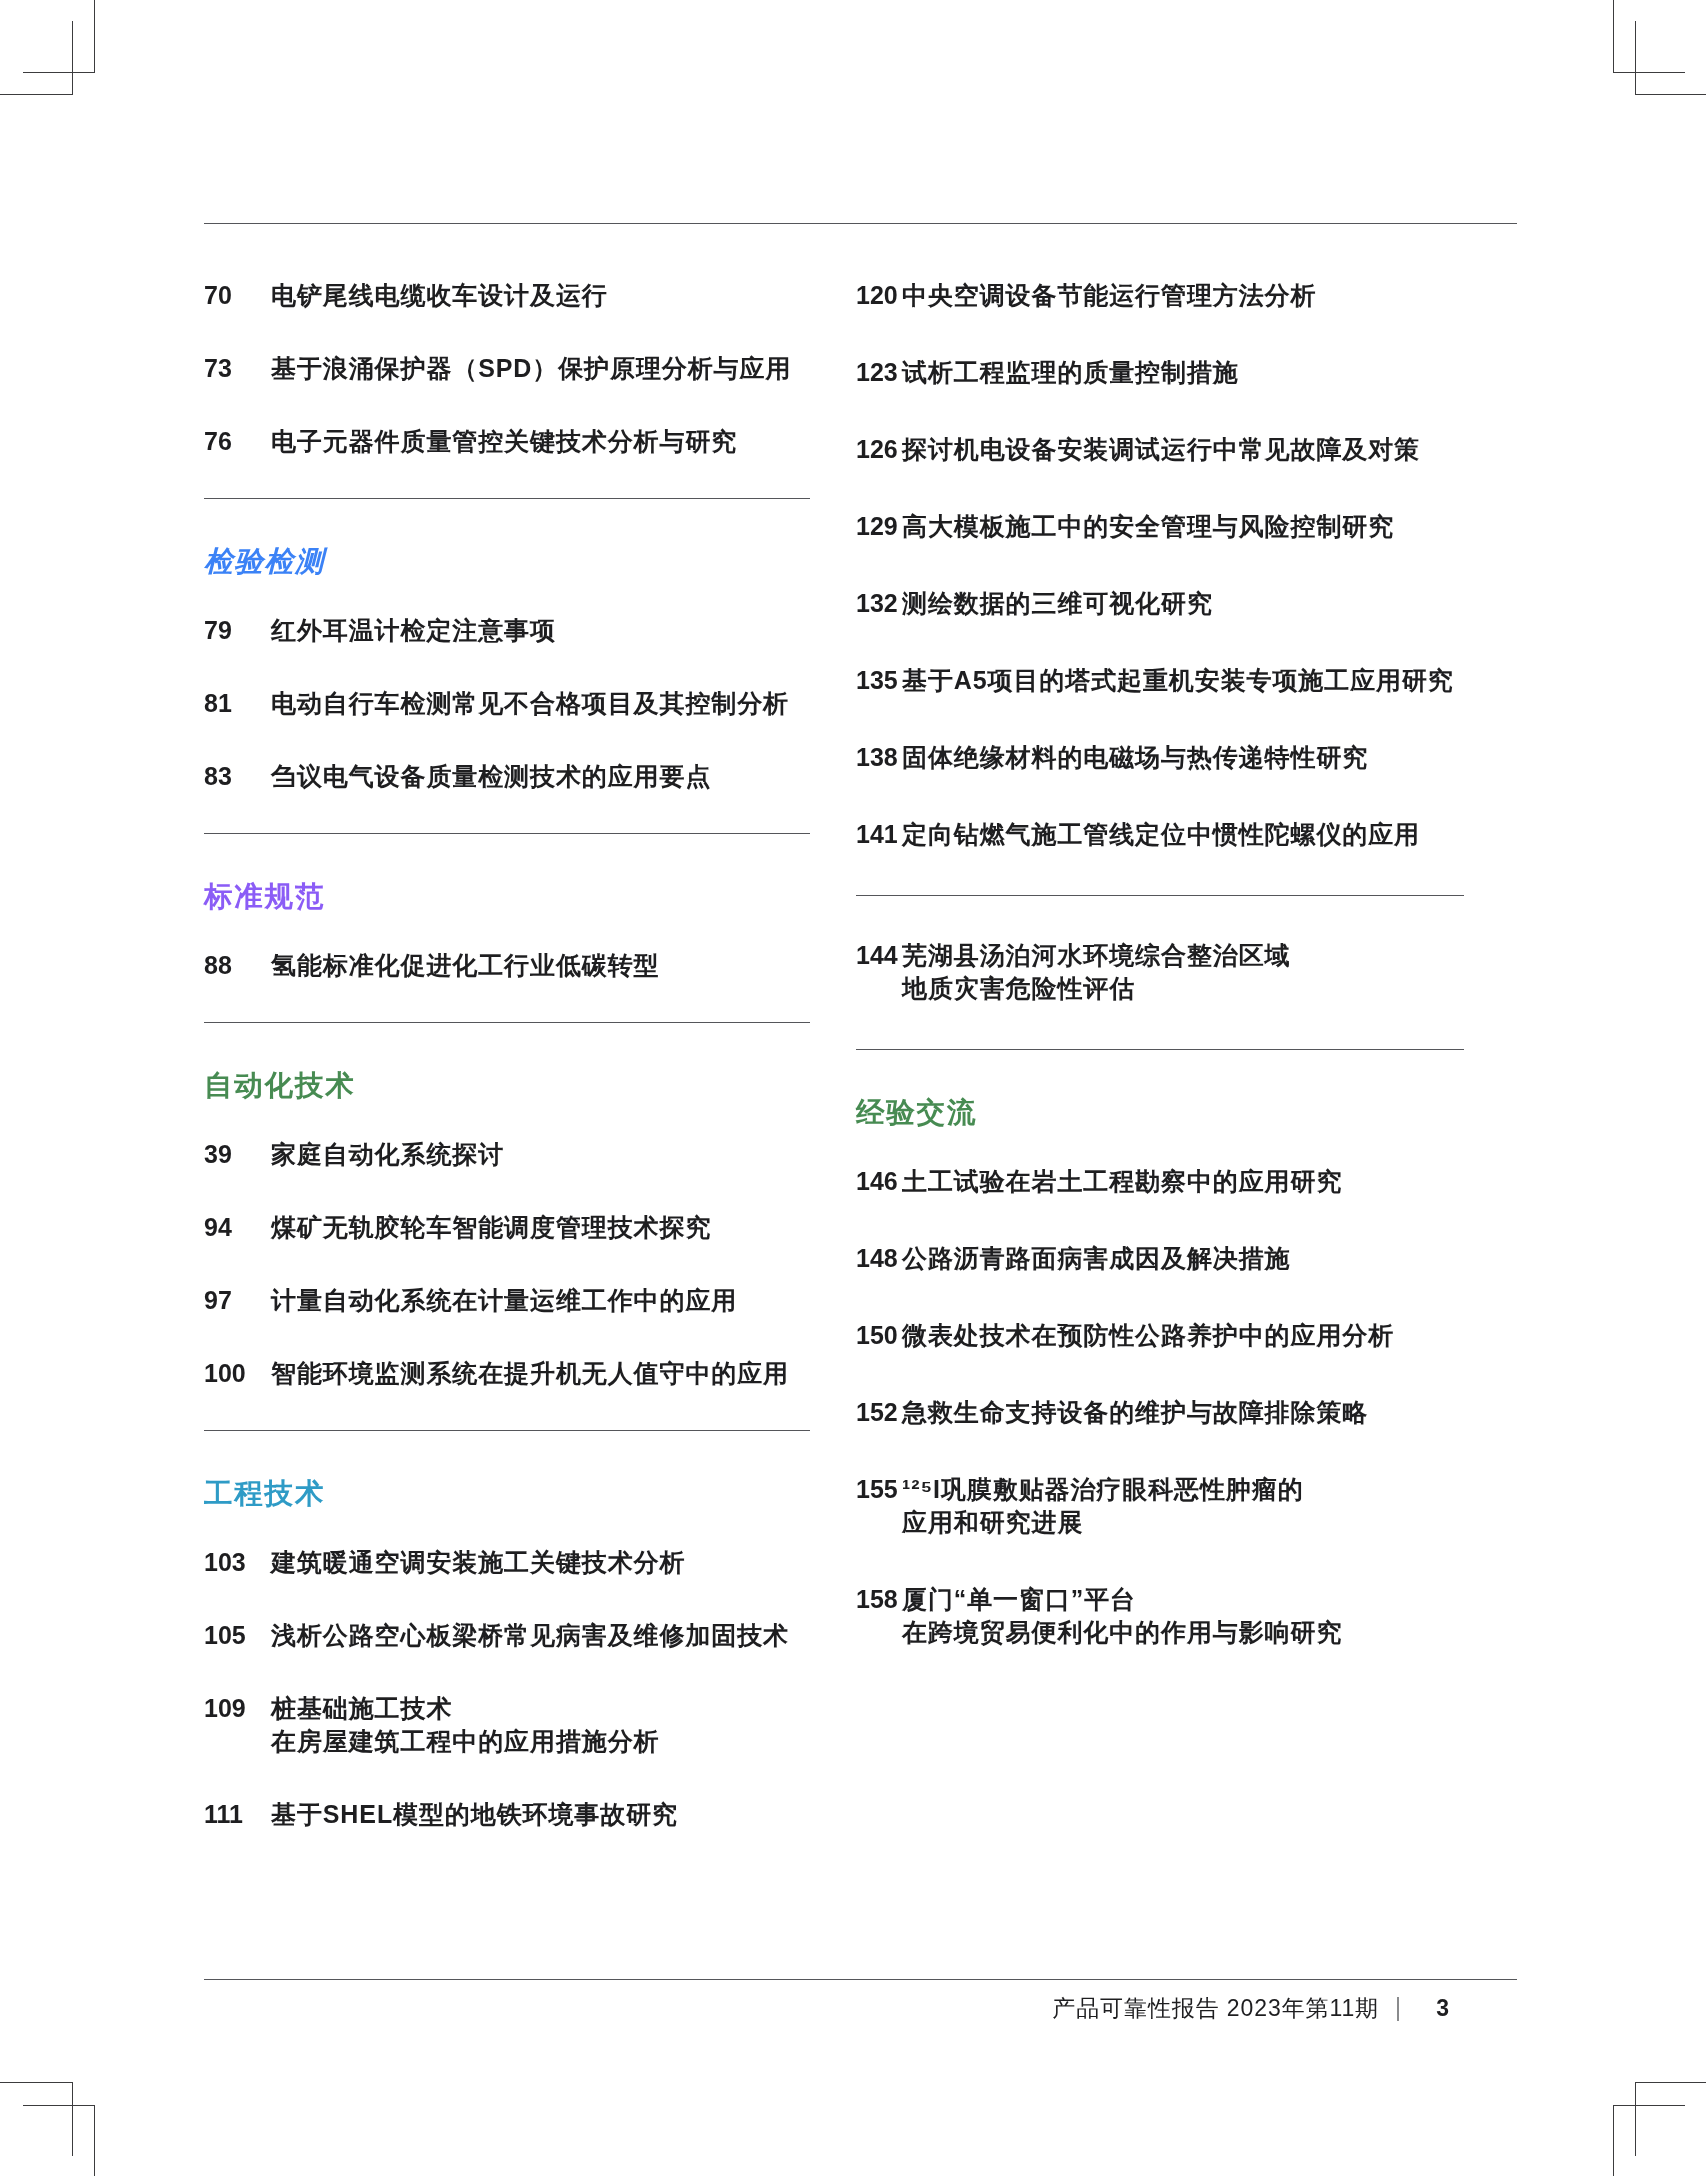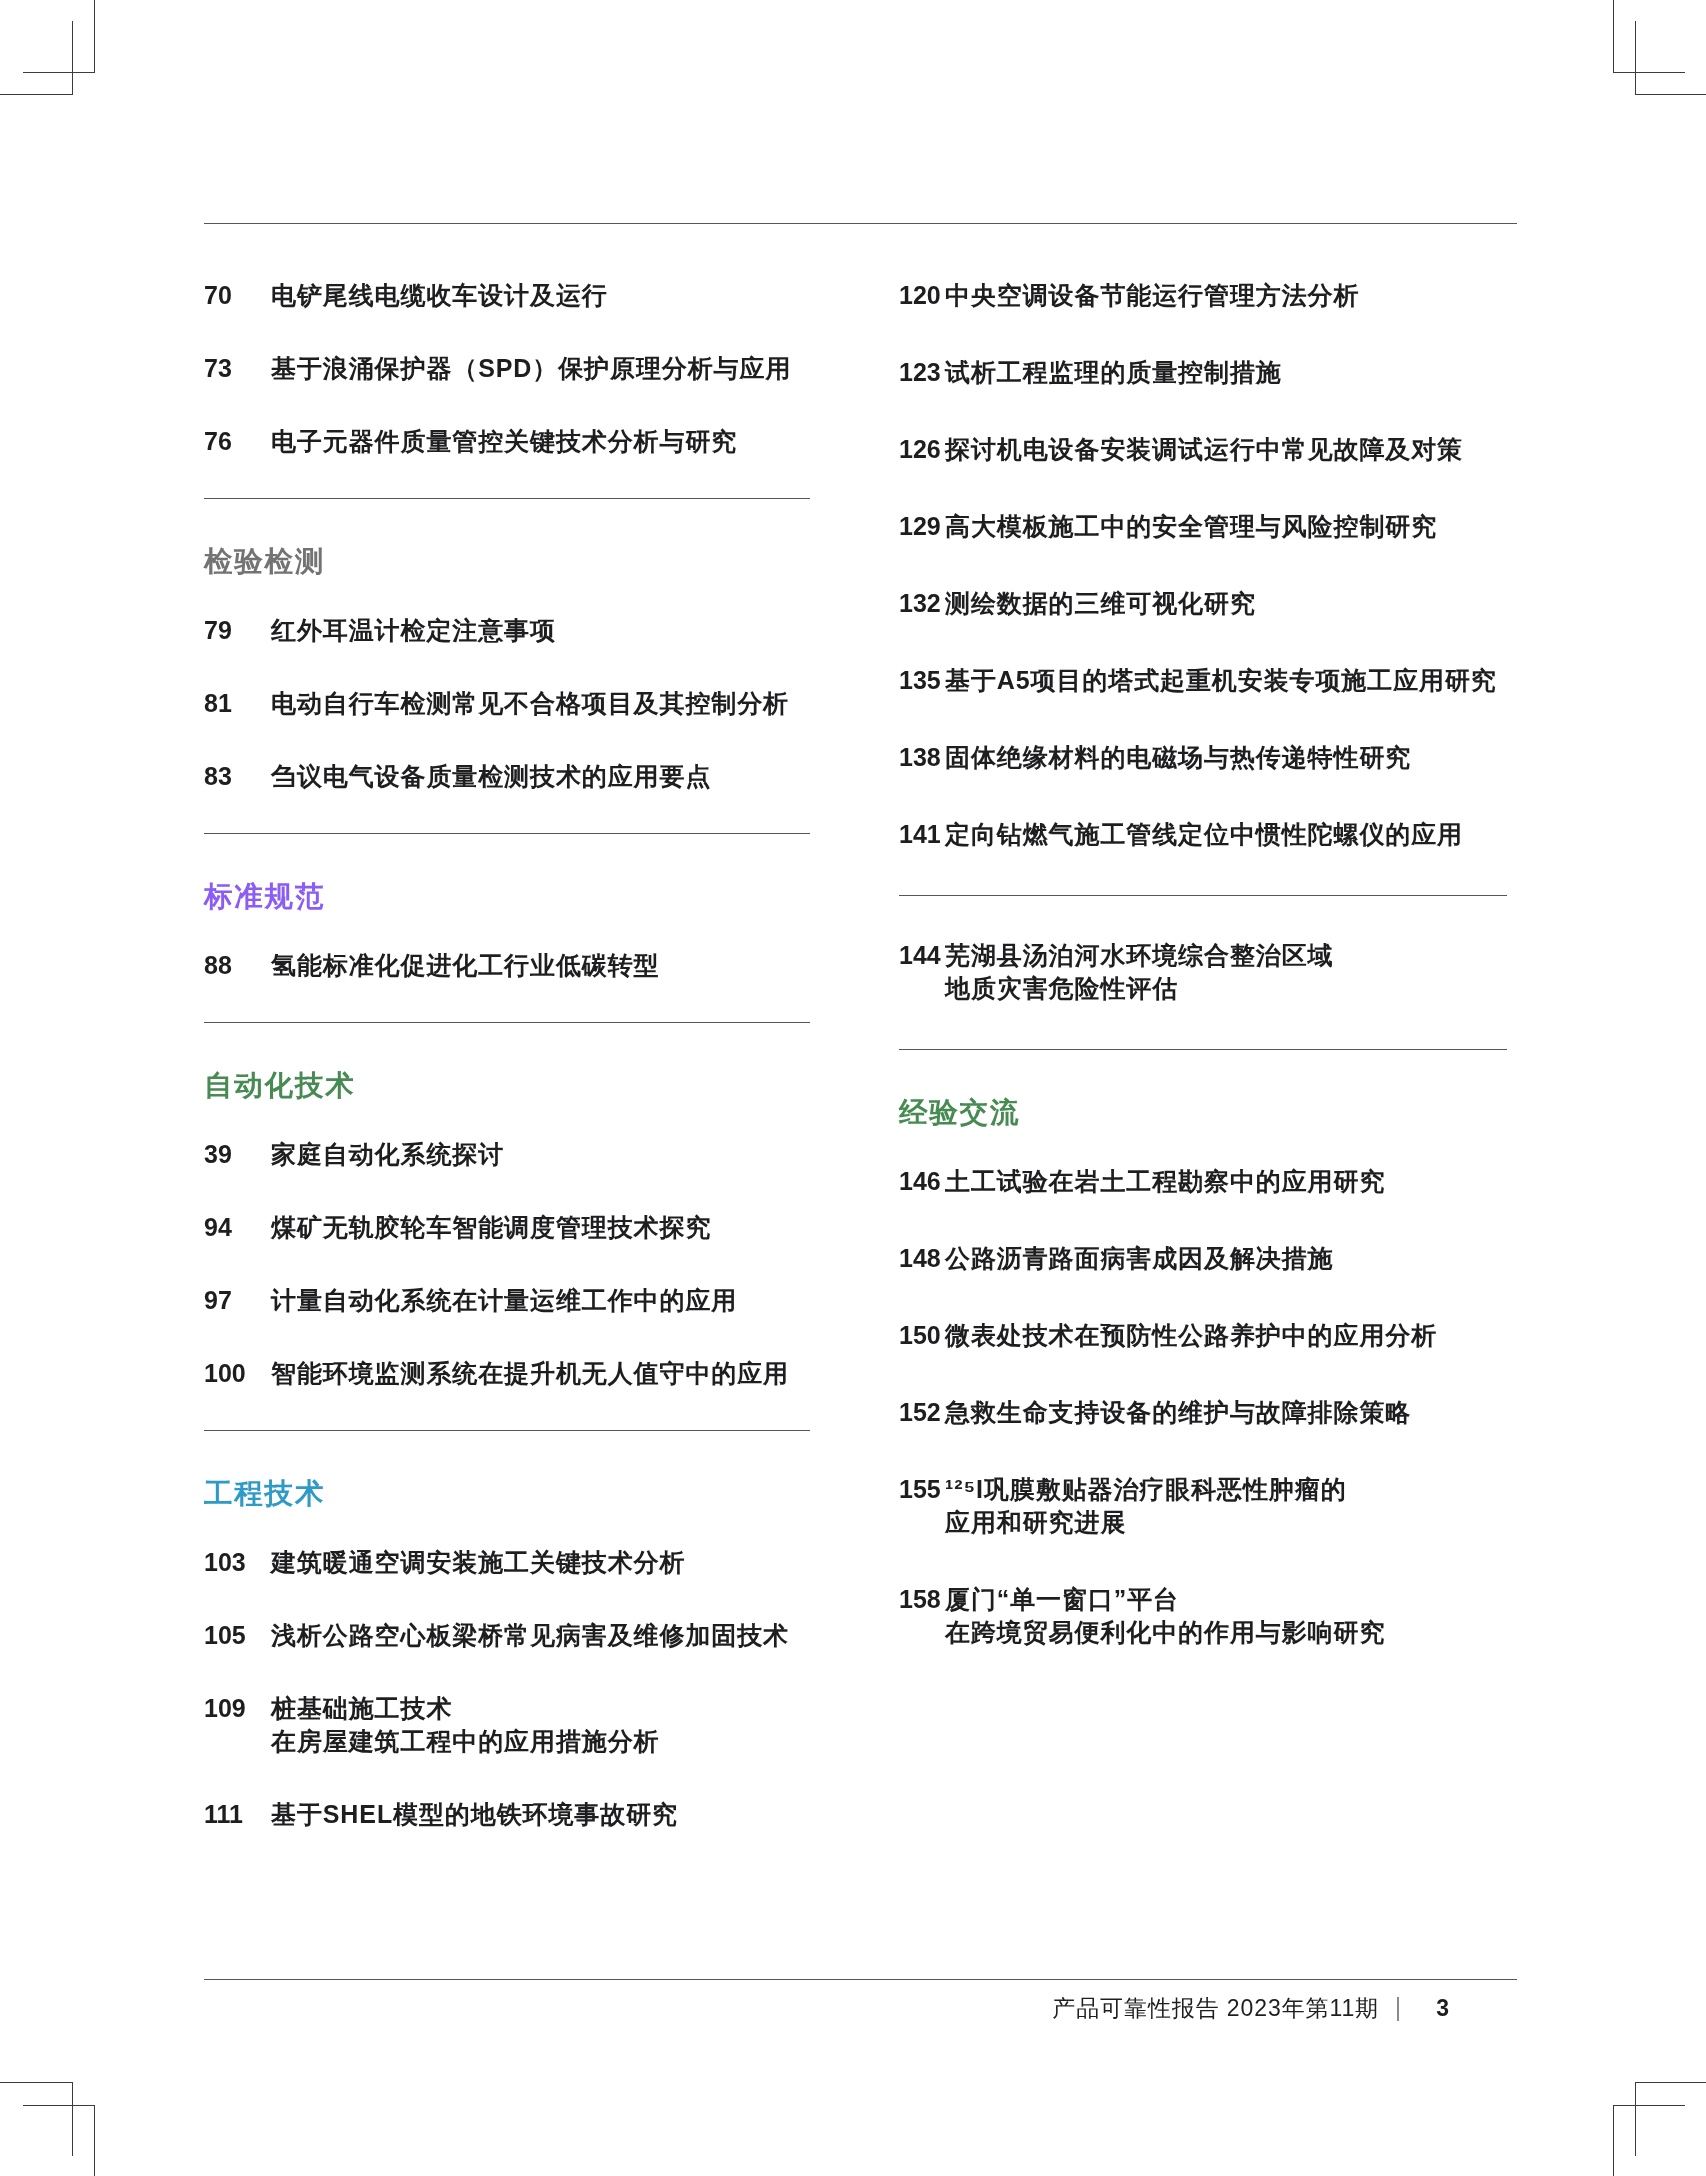--- a/index.html
+++ b/index.html
@@ -19,21 +19,21 @@
   .cm-tr-b{left:1635px;top:21px;width:72px;height:73px;border-left:1.8px solid #3c3c3e;border-bottom:1.8px solid #3c3c3e;}
   .cm-bl-a{left:23px;top:2105px;width:71px;height:72px;border-right:1.8px solid #3c3c3e;border-top:1.8px solid #3c3c3e;}
   .cm-bl-b{left:0;top:2082px;width:72px;height:73px;border-right:1.8px solid #3c3c3e;border-top:1.8px solid #3c3c3e;}
   .cm-br-a{left:1613px;top:2105px;width:71px;height:72px;border-left:1.8px solid #3c3c3e;border-top:1.8px solid #3c3c3e;}
   .cm-br-b{left:1635px;top:2082px;width:72px;height:73px;border-left:1.8px solid #3c3c3e;border-top:1.8px solid #3c3c3e;}
 
   .content{
     position:absolute;left:204px;top:223px;width:1313px;
     border-top:1.8px solid #55565a;
   }
-  .columns{display:flex;gap:89px;padding-top:55px;}
+  .columns{display:flex;gap:46px;padding-top:55px;}
   .col{width:606px;}
   .col-right{width:608px;}
 
   .entry{display:flex;margin-bottom:40px;}
   .col-right .entry{margin-bottom:44px;}
   .num{
     flex:none;width:67px;
     font-size:25px;line-height:33px;font-weight:700;
   }
   .col-right .num{width:46px;}
@@ -96,21 +96,21 @@
               <span class="line">基于浪涌保护器（SPD）保护原理分析与应用</span>
             </span>
           </div>
           <div class="entry">
             <span class="num">76</span>
             <span class="lines">
               <span class="line">电子元器件质量管控关键技术分析与研究</span>
             </span>
           </div>
           <div class="divider"></div>
-          <h2 class="section-title" style="color: #737373;">检验检测</h2>
+          <h2 class="section-title" style="color: #3b82f6; font-style: italic;">检验检测</h2>
           <div class="entry">
             <span class="num">79</span>
             <span class="lines">
               <span class="line">红外耳温计检定注意事项</span>
             </span>
           </div>
           <div class="entry">
             <span class="num">81</span>
             <span class="lines">
               <span class="line">电动自行车检测常见不合格项目及其控制分析</span>

